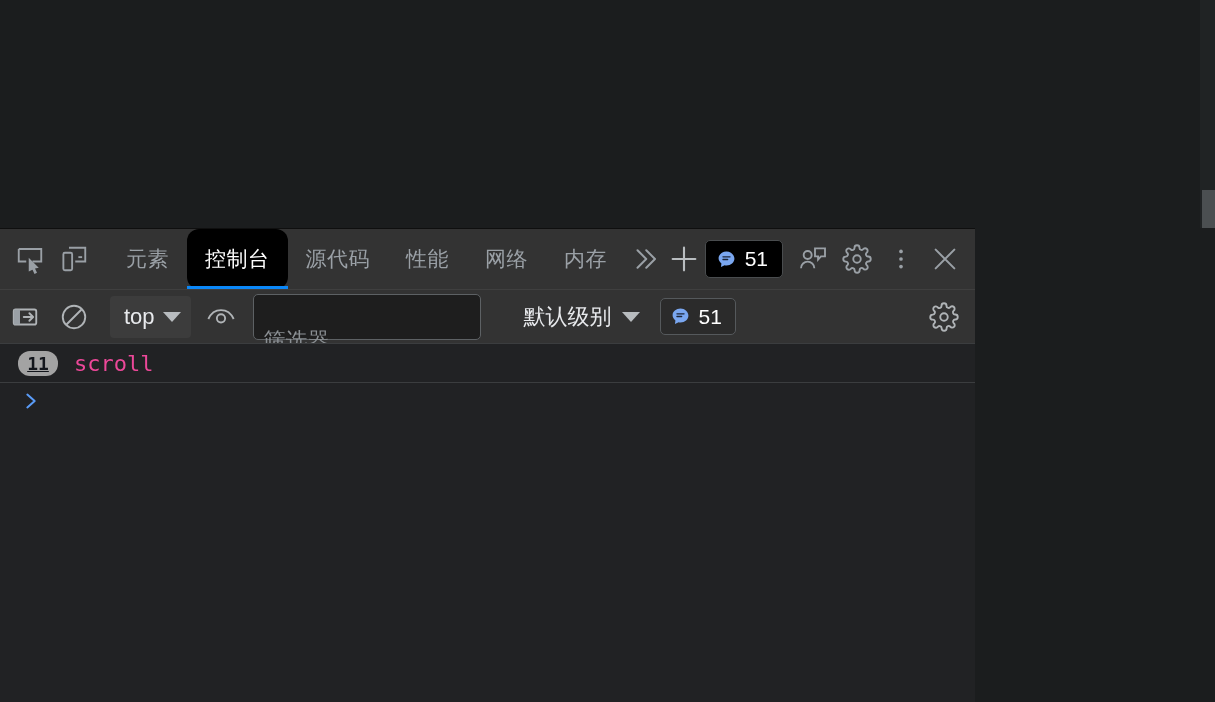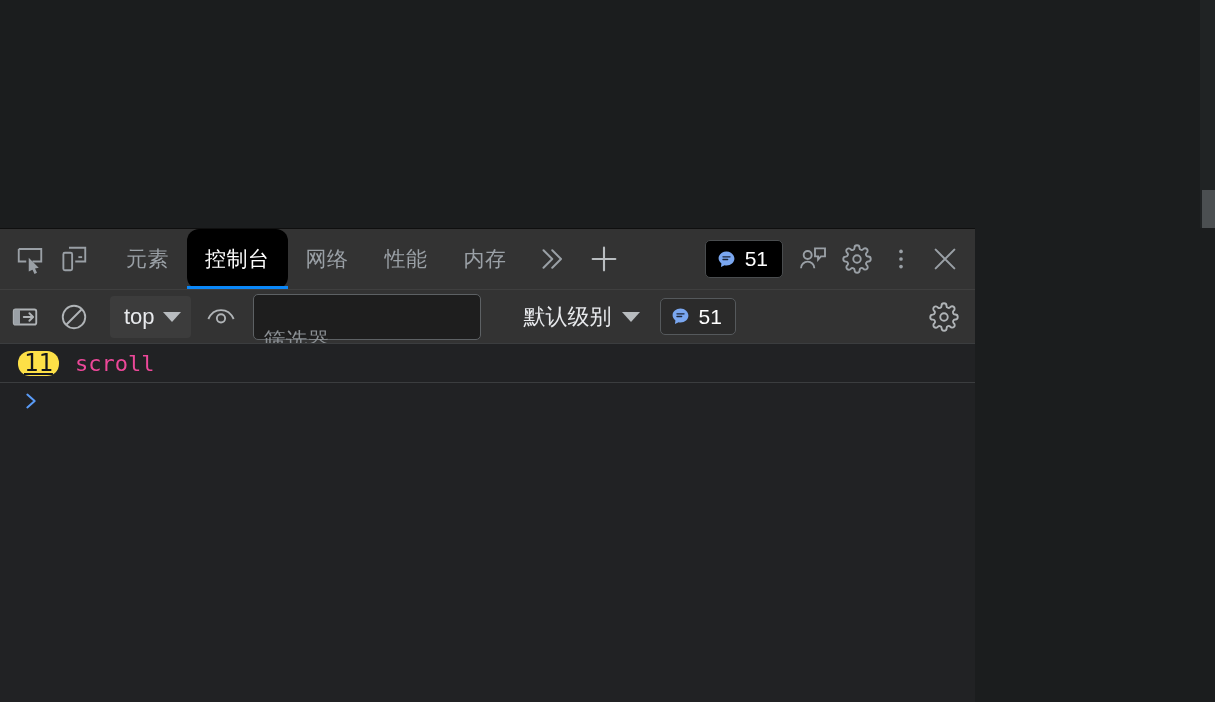--- a/index.html
+++ b/index.html
@@ -179,24 +179,24 @@
   .msg-row {
     display: flex; align-items: center;
     height: 40px;
     border-top: 1px solid #3b3d3f;
     border-bottom: 1px solid #3b3d3f;
     padding: 0 14px 0 18px;
     background: #212224;
     cursor: default;
   }
   .rep-badge {
-    background: #fde047;
+    background: #a3a3a3;
     color: #13161c;
     font-family: "DejaVu Sans Mono", "Liberation Mono", monospace;
-    font-size: 24px; font-weight: normal;
+    font-size: 18px; font-weight: bold;
     border-radius: 12px;
     min-width: 40px; height: 25px;
     display: flex; align-items: center; justify-content: center;
     padding: 0 6px;
     text-decoration: underline;
   }
   .msg-text {
     margin-left: 16px;
     color: #ec4899;
     font-family: "DejaVu Sans Mono", "Liberation Mono", monospace;
@@ -251,24 +251,27 @@
       <div class="tb-sep"></div>
 
       <div class="tabs">
         <div class="tab">
           <span>元素</span>
         </div>
         <div class="tab active">
           <span>控制台</span>
         </div>
         <div class="tab">
-          <span>网络</span>
+          <span>源代码</span>
         </div>
         <div class="tab">
           <span>性能</span>
+        </div>
+        <div class="tab">
+          <span>网络</span>
         </div>
         <div class="tab">
           <span>内存</span>
         </div>
       </div>
 
       <div class="tb-more">
         <svg width="30" height="30" viewBox="0 0 24 24" fill="none" stroke="currentColor" stroke-width="1.6" stroke-linecap="round" stroke-linejoin="round">
           <path d="M6 5l7 7-7 7"></path>
           <path d="M13 5l7 7-7 7"></path>

